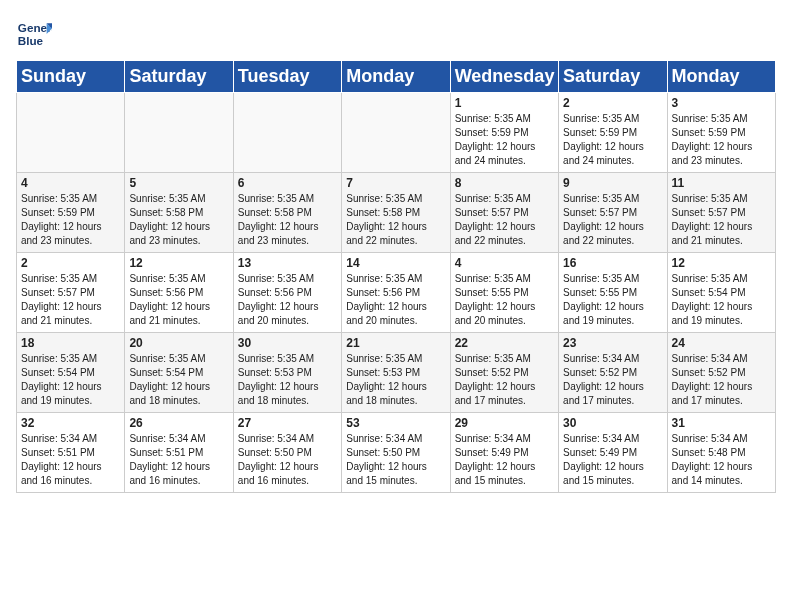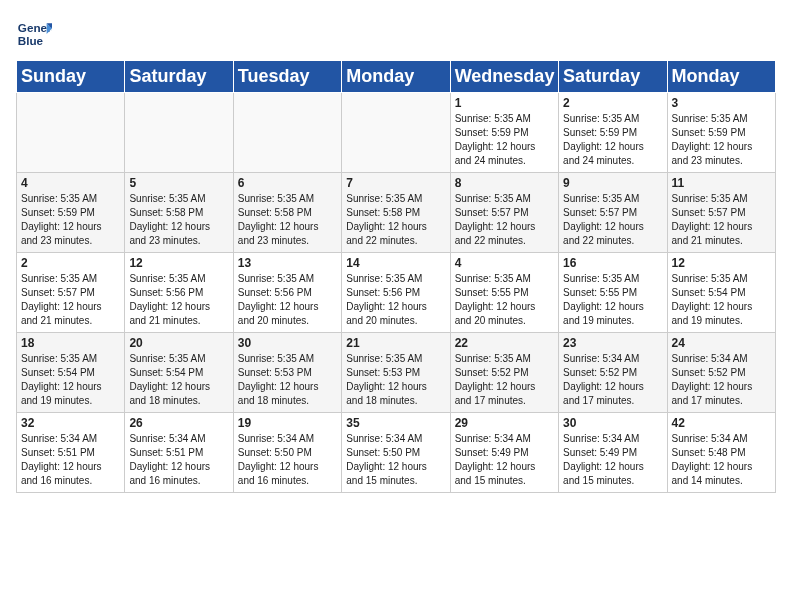--- a/index.html
+++ b/index.html
@@ -223,34 +223,34 @@
       <tr>
         <td>
           <span class="day-num">32</span>
           <div class="day-info">Sunrise: 5:34 AM<br>Sunset: 5:51 PM<br>Daylight: 12 hours<br>and 16 minutes.</div>
         </td>
         <td>
           <span class="day-num">26</span>
           <div class="day-info">Sunrise: 5:34 AM<br>Sunset: 5:51 PM<br>Daylight: 12 hours<br>and 16 minutes.</div>
         </td>
         <td>
-          <span class="day-num">19</span>
+          <span class="day-num">27</span>
           <div class="day-info">Sunrise: 5:34 AM<br>Sunset: 5:50 PM<br>Daylight: 12 hours<br>and 16 minutes.</div>
         </td>
         <td>
-          <span class="day-num">35</span>
+          <span class="day-num">53</span>
           <div class="day-info">Sunrise: 5:34 AM<br>Sunset: 5:50 PM<br>Daylight: 12 hours<br>and 15 minutes.</div>
         </td>
         <td>
           <span class="day-num">29</span>
           <div class="day-info">Sunrise: 5:34 AM<br>Sunset: 5:49 PM<br>Daylight: 12 hours<br>and 15 minutes.</div>
         </td>
         <td>
           <span class="day-num">30</span>
           <div class="day-info">Sunrise: 5:34 AM<br>Sunset: 5:49 PM<br>Daylight: 12 hours<br>and 15 minutes.</div>
         </td>
         <td>
-          <span class="day-num">42</span>
+          <span class="day-num">31</span>
           <div class="day-info">Sunrise: 5:34 AM<br>Sunset: 5:48 PM<br>Daylight: 12 hours<br>and 14 minutes.</div>
         </td>
       </tr>
     </tbody>
 </table>
 
 </body></html>

